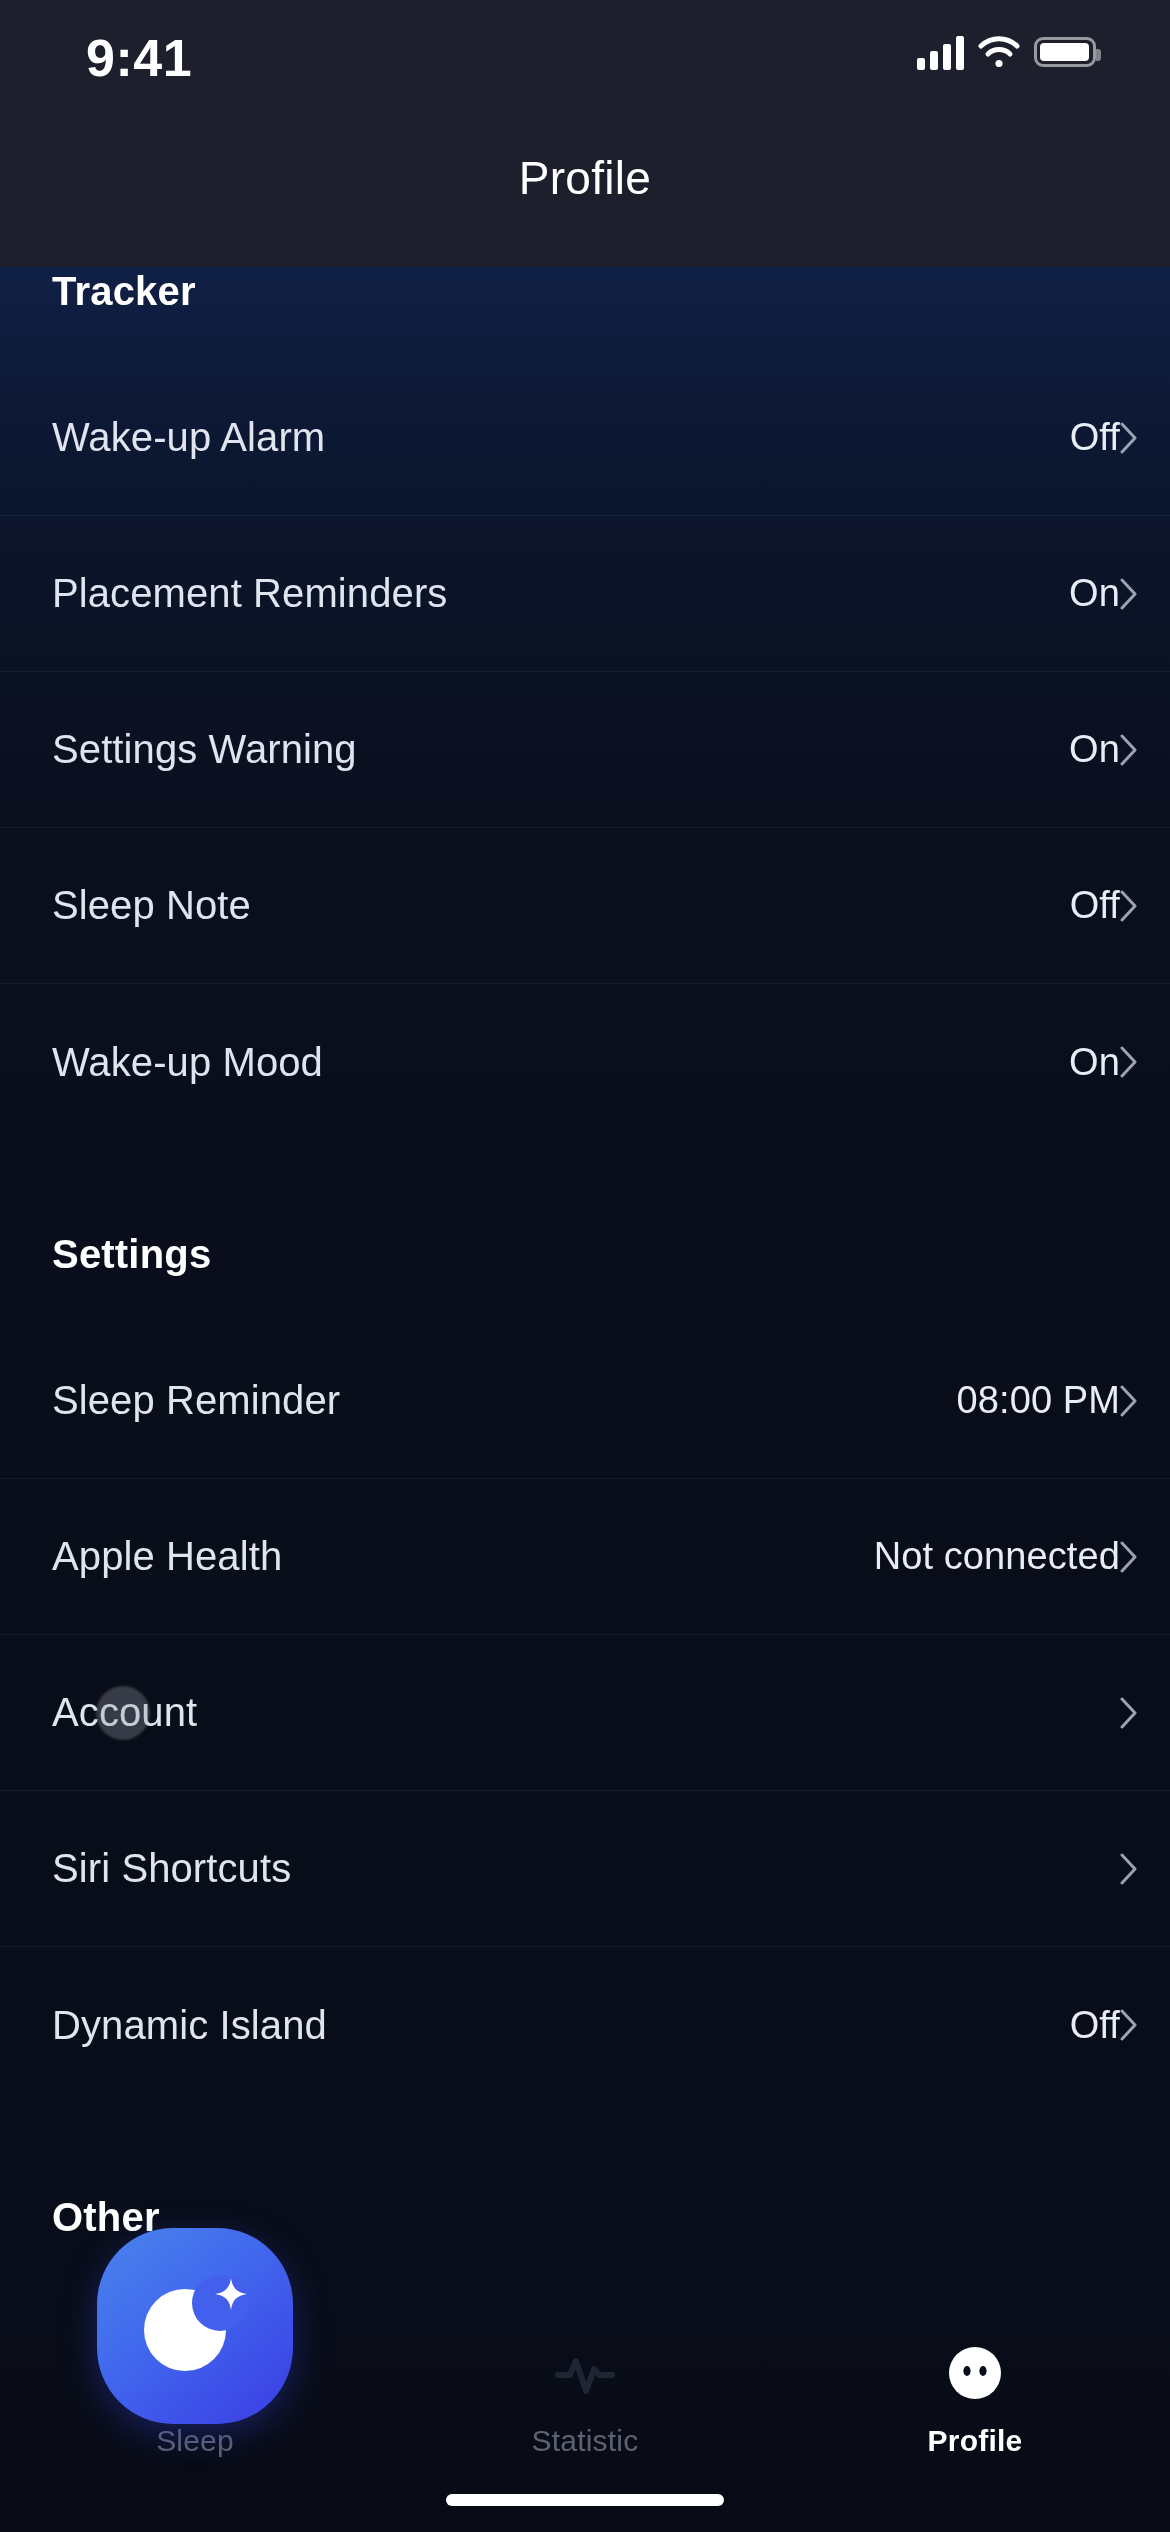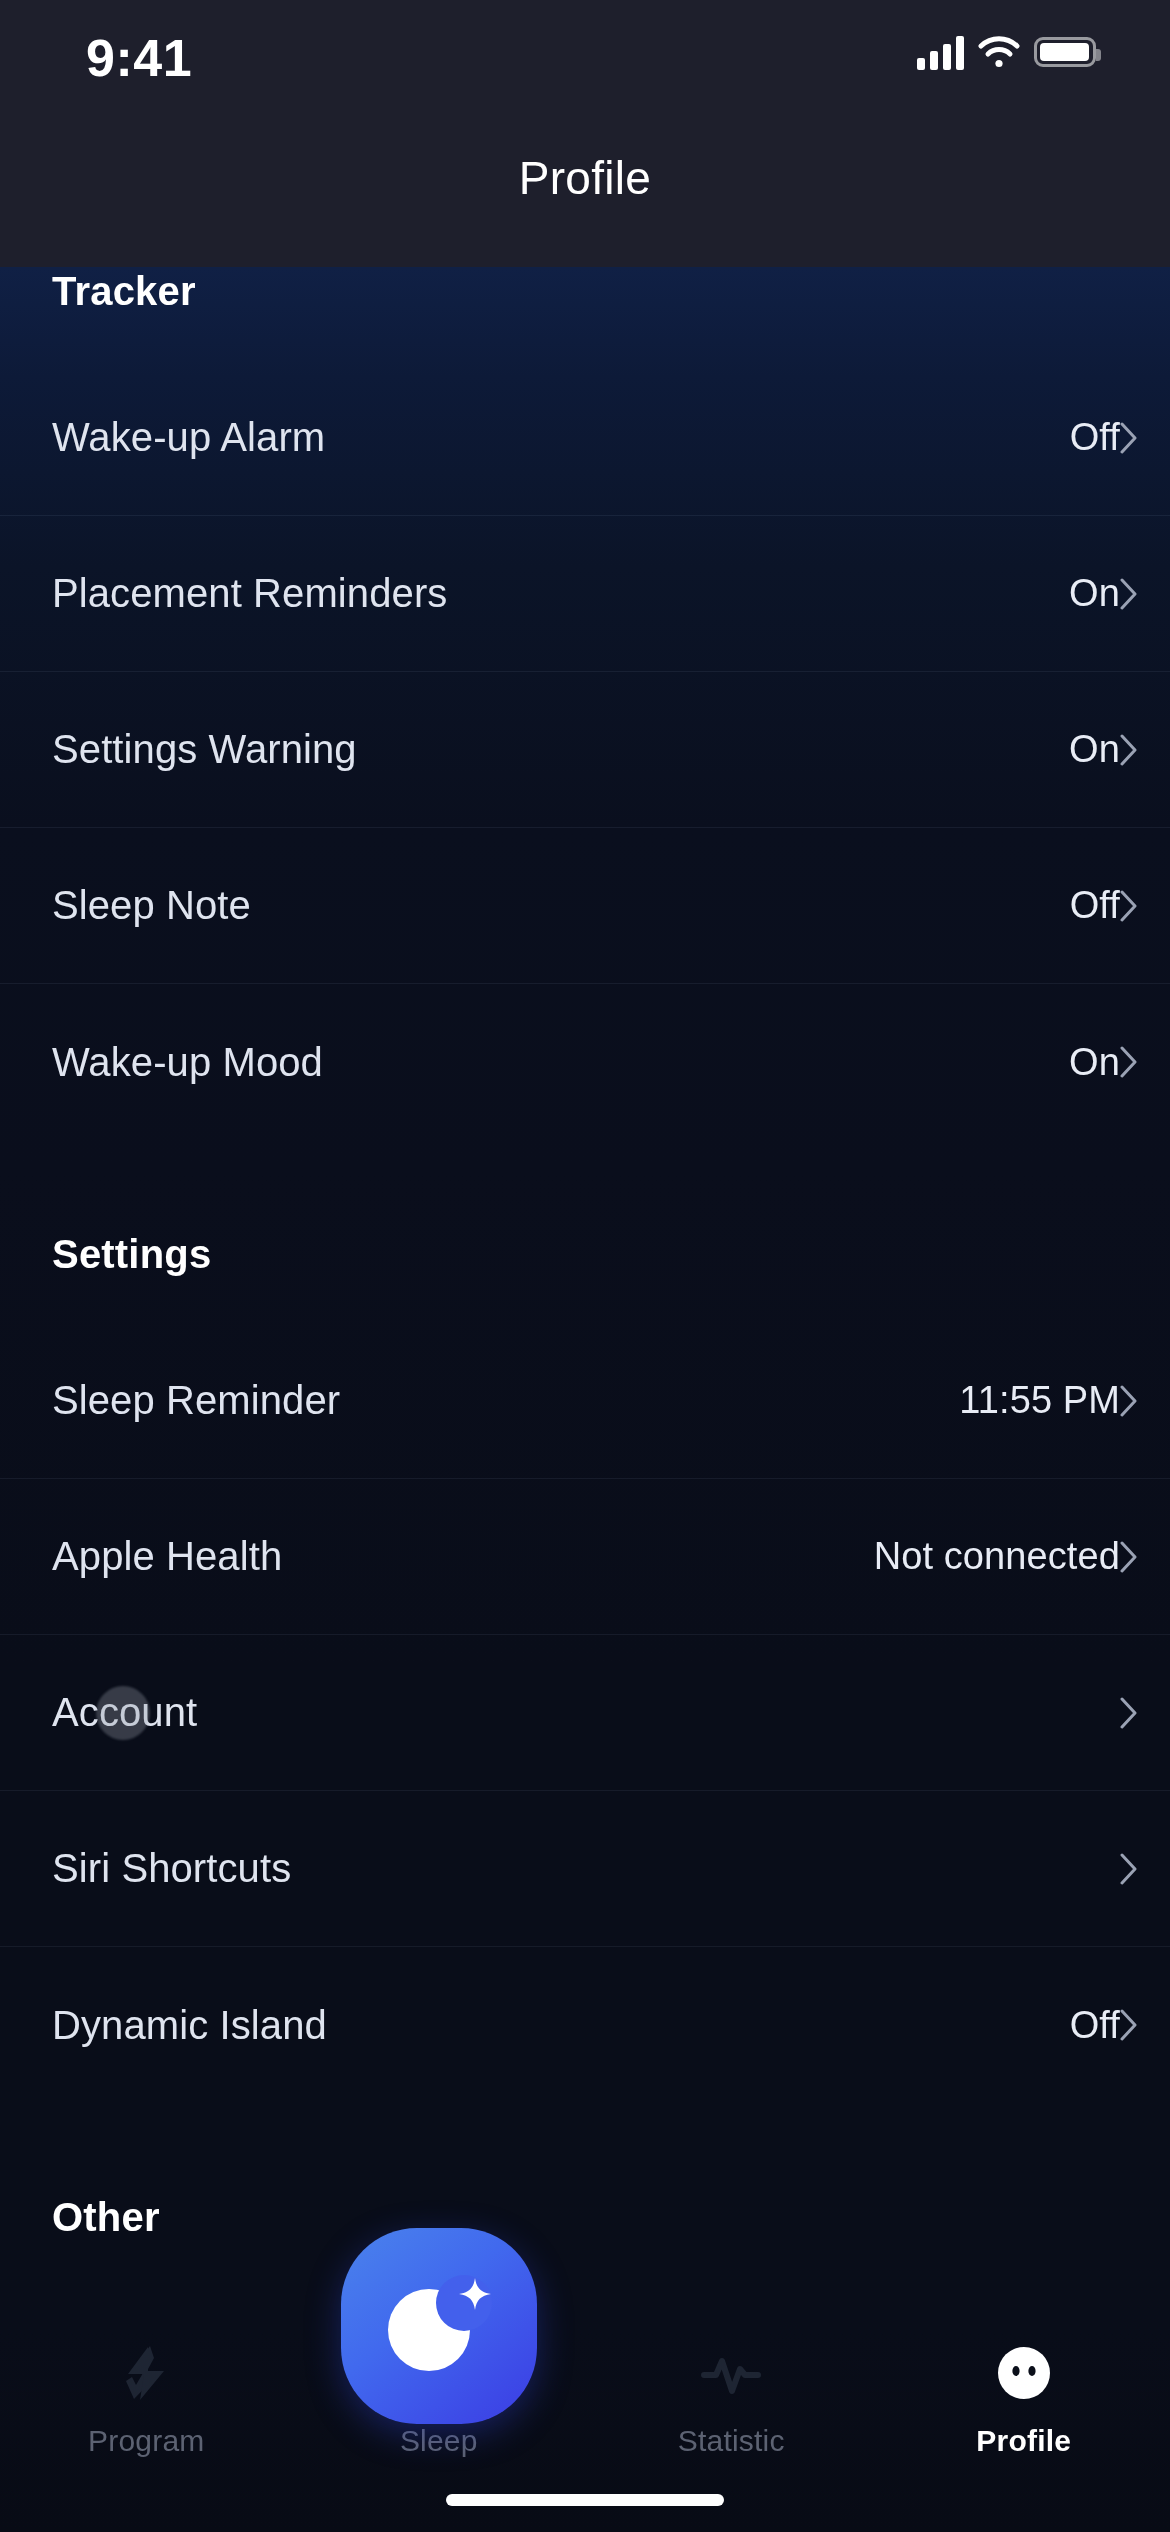--- a/index.html
+++ b/index.html
@@ -214,21 +214,21 @@
     </div>
 
     <div class="group-gap"></div>
 
     <div class="section-head">Settings</div>
     <div class="group-head-gap"></div>
 
     <div class="row">
       <span class="row-label">Sleep Reminder</span>
       <span class="row-right">
-        <span class="row-value">11:55 PM</span>
+        <span class="row-value">08:00 PM</span>
         <span class="chev">
           <svg width="18" height="32" viewBox="0 0 18 32">
               <path d="M2 2 L15 16 L2 30" fill="none" stroke="#9aa2b4" stroke-width="3" stroke-linecap="round" stroke-linejoin="round"></path>
             </svg>
         </span>
       </span>
     </div>
 
     <div class="row">
       <span class="row-label">Apple Health</span>
@@ -308,29 +308,20 @@
       <span class="batt">
           <span></span>
         </span>
     </div>
   </div>
 
   <div class="tabbar">
     <div class="tabs">
 
 
-      <div class="tab">
-        <span class="tab-icon">
-          <svg width="64" height="64" viewBox="0 0 64 64">
-            <path d="M36 5 L16 32 L29 32 L22 44 L18 36 L12 40 L20 58 L47 30 L33 30 L40 17 Z" fill="#1e2533"></path>
-            <path d="M34 6 L14 33 L30 33 L26 59 L50 30 L34 30 Z" fill="#1e2533"></path>
-          </svg>
-        </span>
-        <span class="tab-label">Program</span>
-      </div>
 
       <div class="tab center">
         <span class="sleep-fab">
           <span class="moon-wrap">
             <span class="moon"></span>
             <span class="moon-notch"></span>
             <span class="spark">
               <svg width="34" height="34" viewBox="0 0 34 34">
                 <path d="M17 1 C18.4 11 22.8 15.4 33 17 C22.8 18.6 18.4 23 17 33 C15.6 23 11.2 18.6 1 17 C11.2 15.4 15.6 11 17 1 Z" fill="#ffffff"></path>
               </svg>

